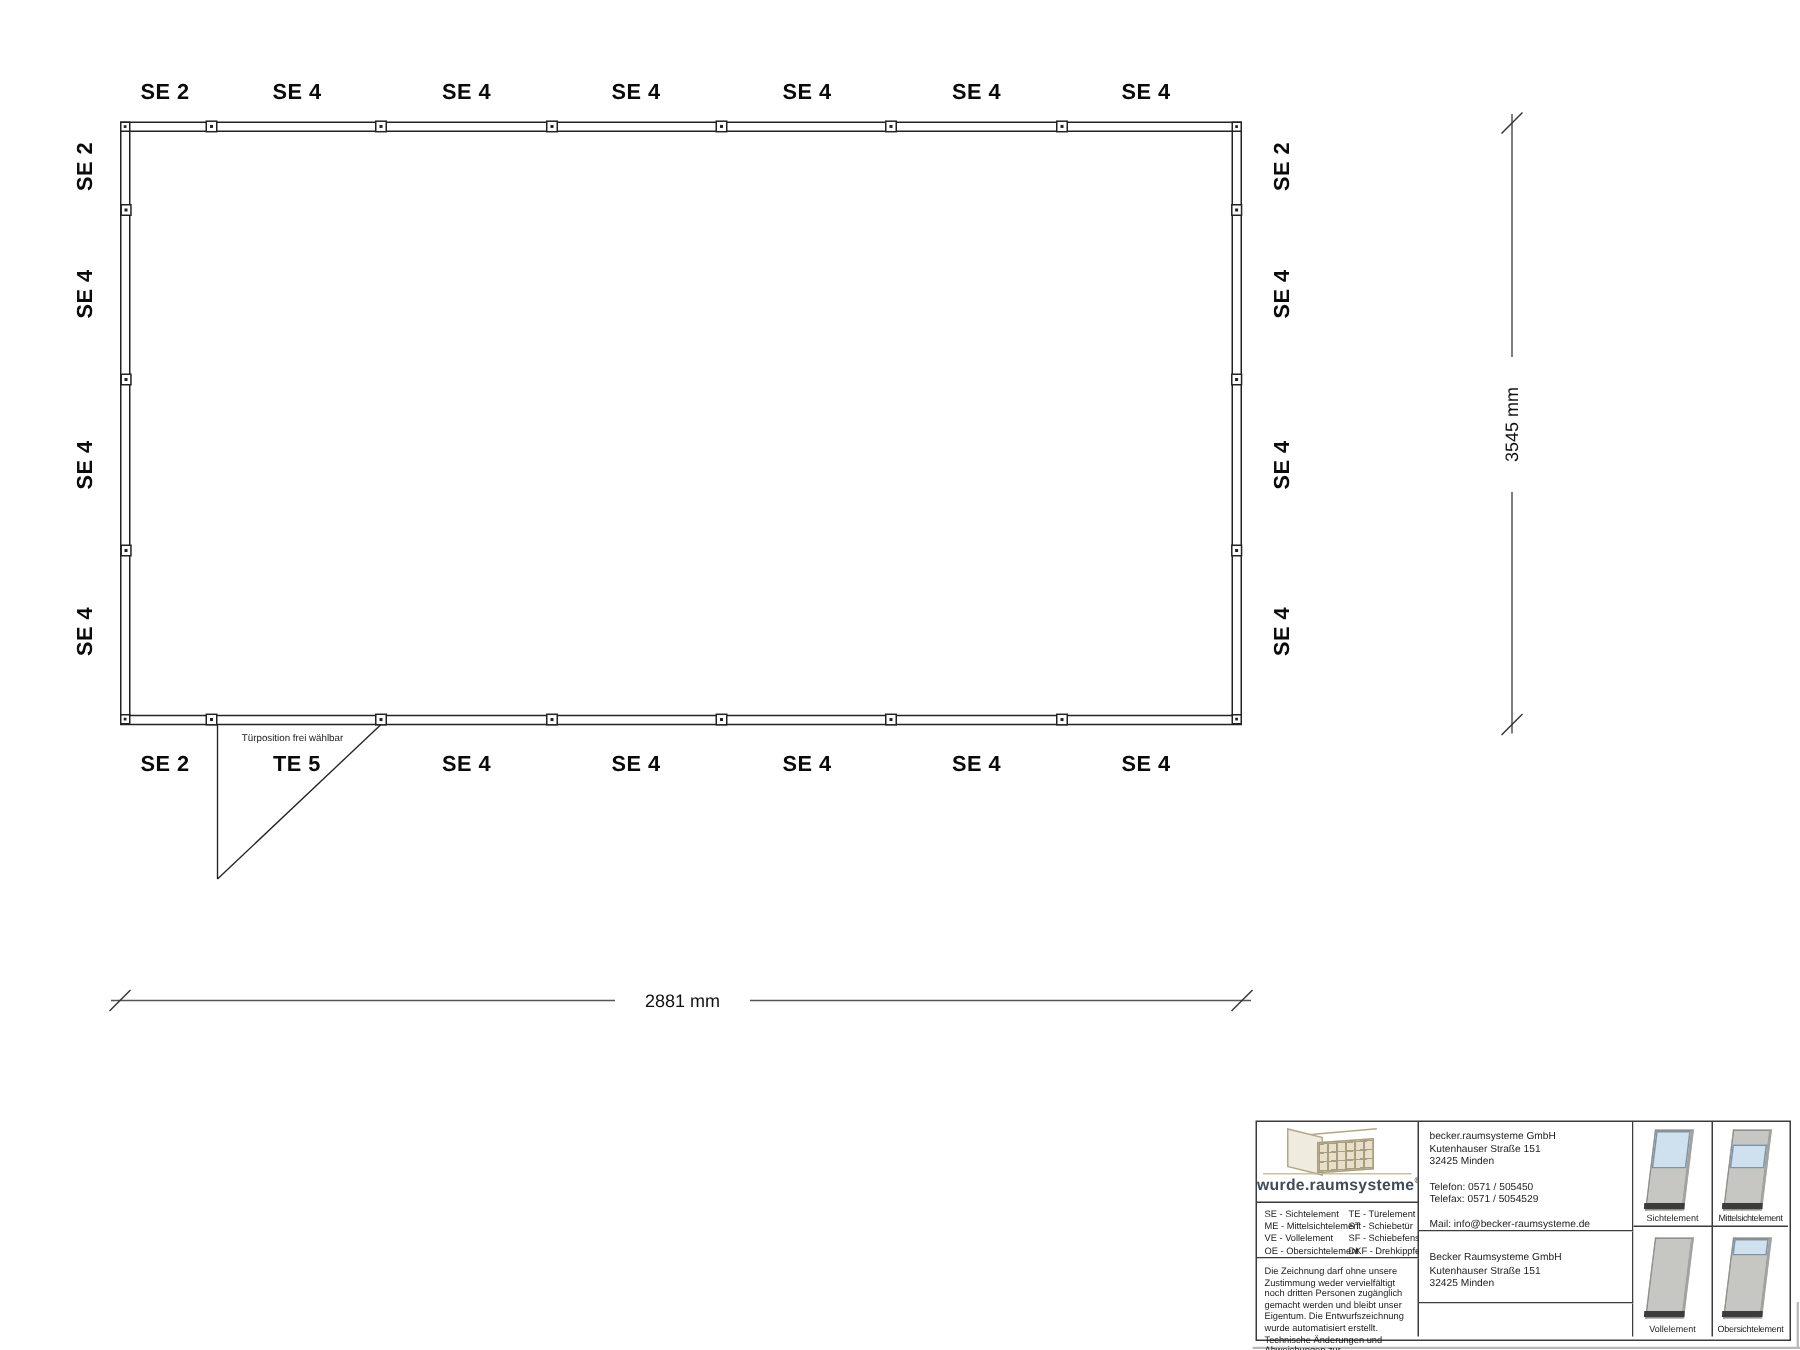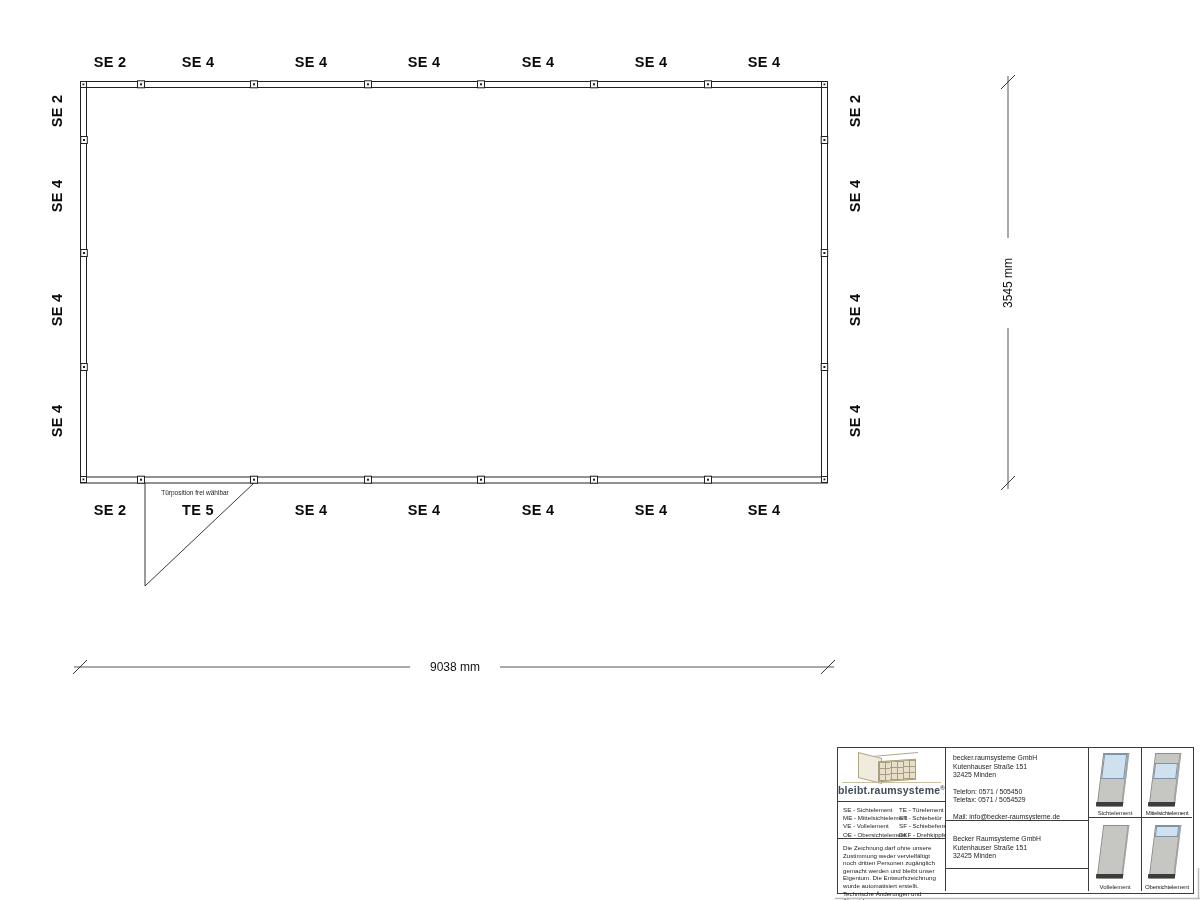--- a/index.html
+++ b/index.html
@@ -190,35 +190,35 @@
 <span class="lblv" style="left:57px;top:196px">SE 4</span>
 <span class="lblv" style="left:57px;top:310px">SE 4</span>
 <span class="lblv" style="left:57px;top:421px">SE 4</span>
 
 <span class="lblv" style="left:855px;top:111px">SE 2</span>
 <span class="lblv" style="left:855px;top:196px">SE 4</span>
 <span class="lblv" style="left:855px;top:310px">SE 4</span>
 <span class="lblv" style="left:855px;top:421px">SE 4</span>
 
 <span class="dimtxt rot" style="left:1008px;top:283px">3545 mm</span>
-<span class="dimtxt" style="left:455px;top:667px">9038 mm</span>
+<span class="dimtxt" style="left:455px;top:667px">2881 mm</span>
 
 <span class="doornote" style="left:195px;top:489px">Türposition frei wählbar</span>
 
 <div class="tb">
 
   <div class="cell bR bB logo-cell" style="left:0;top:0;width:108px;height:54px">
     <div class="logo-ground"></div>
     <div class="logo-art">
       <div class="logo-roofline"></div>
       <div class="logo-wall"></div>
       <div class="logo-grid"></div>
     </div>
     <div class="wordmark">
-      <span>bleibt.raumsysteme</span><sup>®</sup>
+      <span>wurde.raumsysteme</span><sup>®</sup>
     </div>
   </div>
 
   <div class="cell bR bB legend" style="left:0;top:54px;width:108px;height:37px">
     <div class="row"><span class="c1">SE - Sichtelement</span><span class="c2">TE - Türelement</span></div>
     <div class="row"><span class="c1">ME - Mittelsichtelement</span><span class="c2">ST - Schiebetür</span></div>
     <div class="row"><span class="c1">VE - Vollelement</span><span class="c2">SF - Schiebefenster</span></div>
     <div class="row"><span class="c1">OE - Obersichtelement</span><span class="c2">DKF - Drehkippfenster</span></div>
   </div>
 

